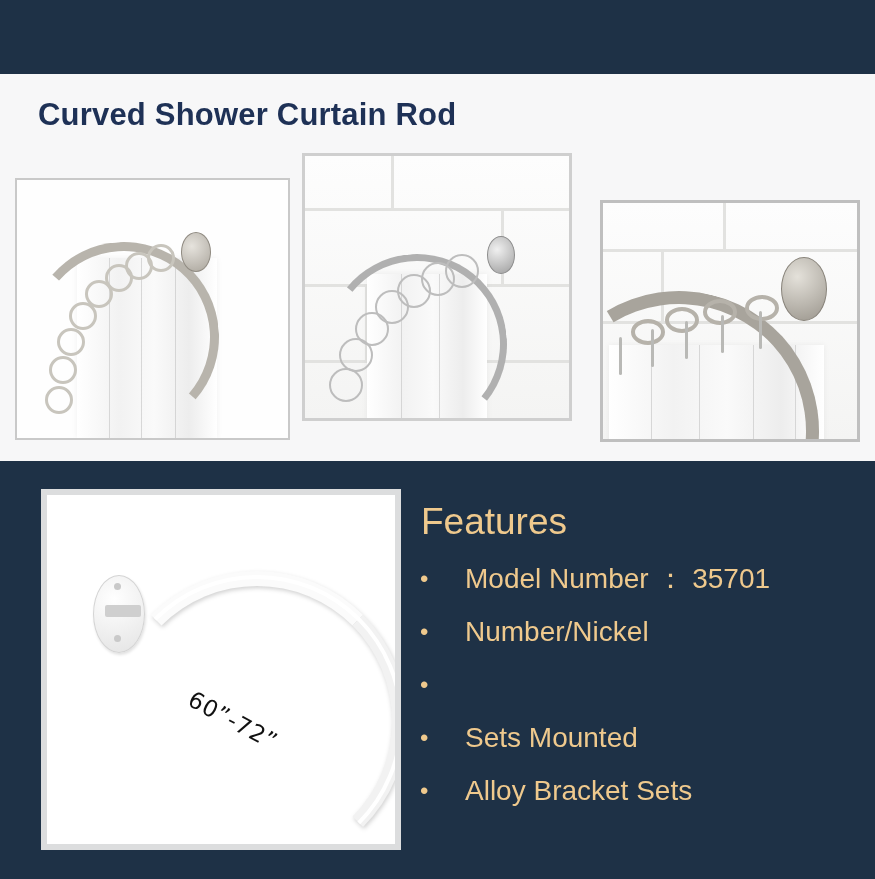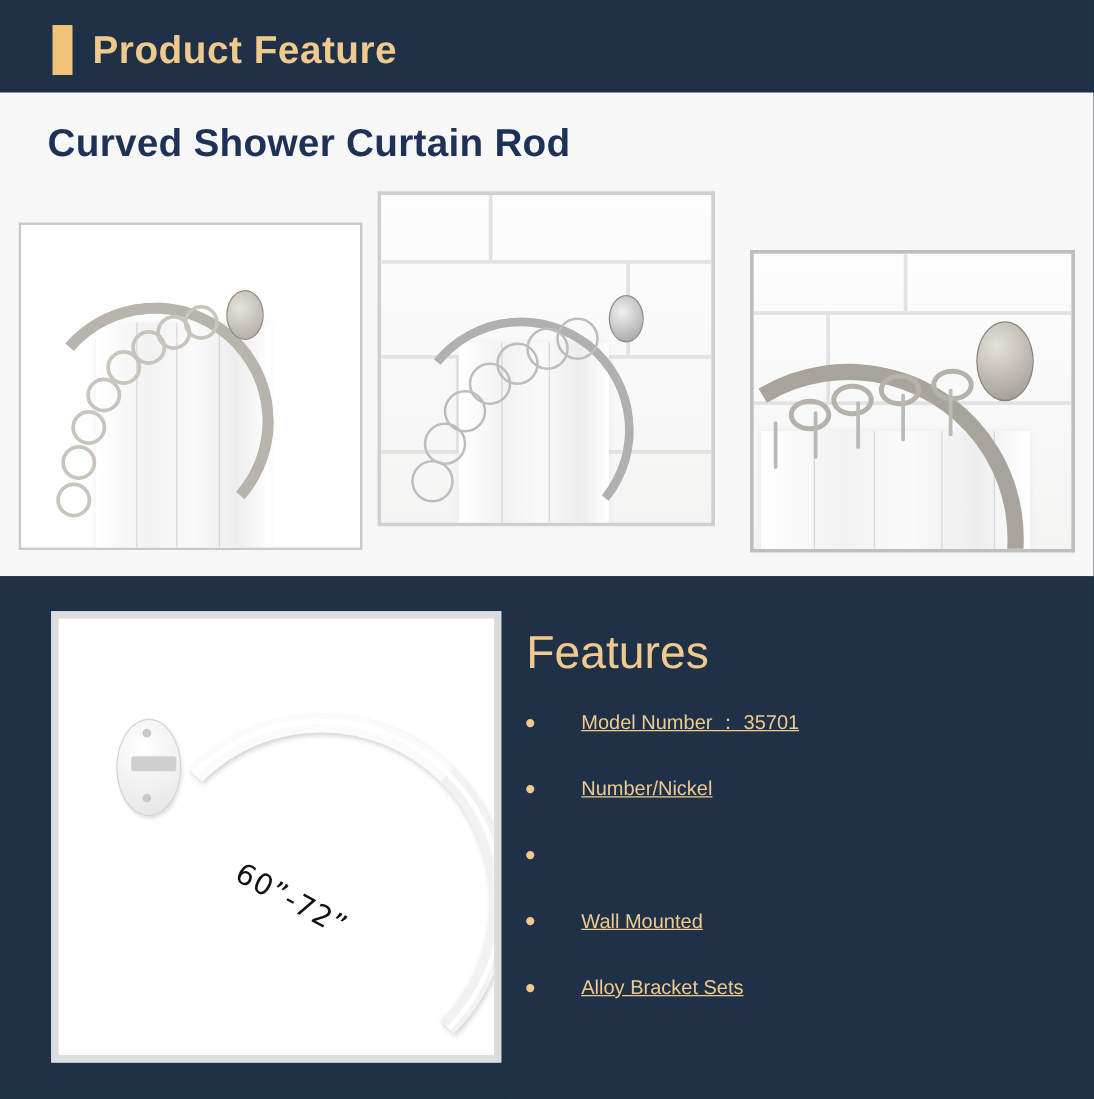--- a/index.html
+++ b/index.html
@@ -124,32 +124,28 @@
     font-size:24px;
     color:#EFC98D;
     white-space:nowrap;
   }
   .feature-bullet{
     position:absolute;left:5px;top:0;
     font-size:24px;line-height:53px;color:#EFC98D;
   }
   .feature-text{
     position:absolute;left:50px;top:0;
-    font-size:16px;line-height:53px;color:#EFC98D;text-decoration:underline;
+    font-size:28px;line-height:53px;color:#EFC98D;
   }
 </style>
 </head>
 <body>
 
 <div class="page">
 
-  <div class="header-band">
-    <div class="header-accent-bar"></div>
-    <div class="header-title">Product Feature</div>
-  </div>
 
   <div class="light-section"></div>
 
   <div class="product-title">Curved Shower Curtain Rod</div>
 
   <div class="photo-frame photo-1">
     <div class="photo-inner">
       <div class="plainwall"></div>
 
       <div class="curtain" style="left:60px;top:78px;width:140px;height:180px;"></div>
@@ -284,21 +280,21 @@
     </li>
     <li class="feature-item">
       <span class="feature-bullet">•</span>
       <span class="feature-text">Number/Nickel</span>
     </li>
     <li class="feature-item">
       <span class="feature-bullet">•</span>
     </li>
     <li class="feature-item">
       <span class="feature-bullet">•</span>
-      <span class="feature-text">Wall Mounted</span>
+      <span class="feature-text">Sets Mounted</span>
     </li>
     <li class="feature-item">
       <span class="feature-bullet">•</span>
       <span class="feature-text">Alloy Bracket Sets</span>
     </li>
   </ul>
 
 </div>
 
 </body></html>

